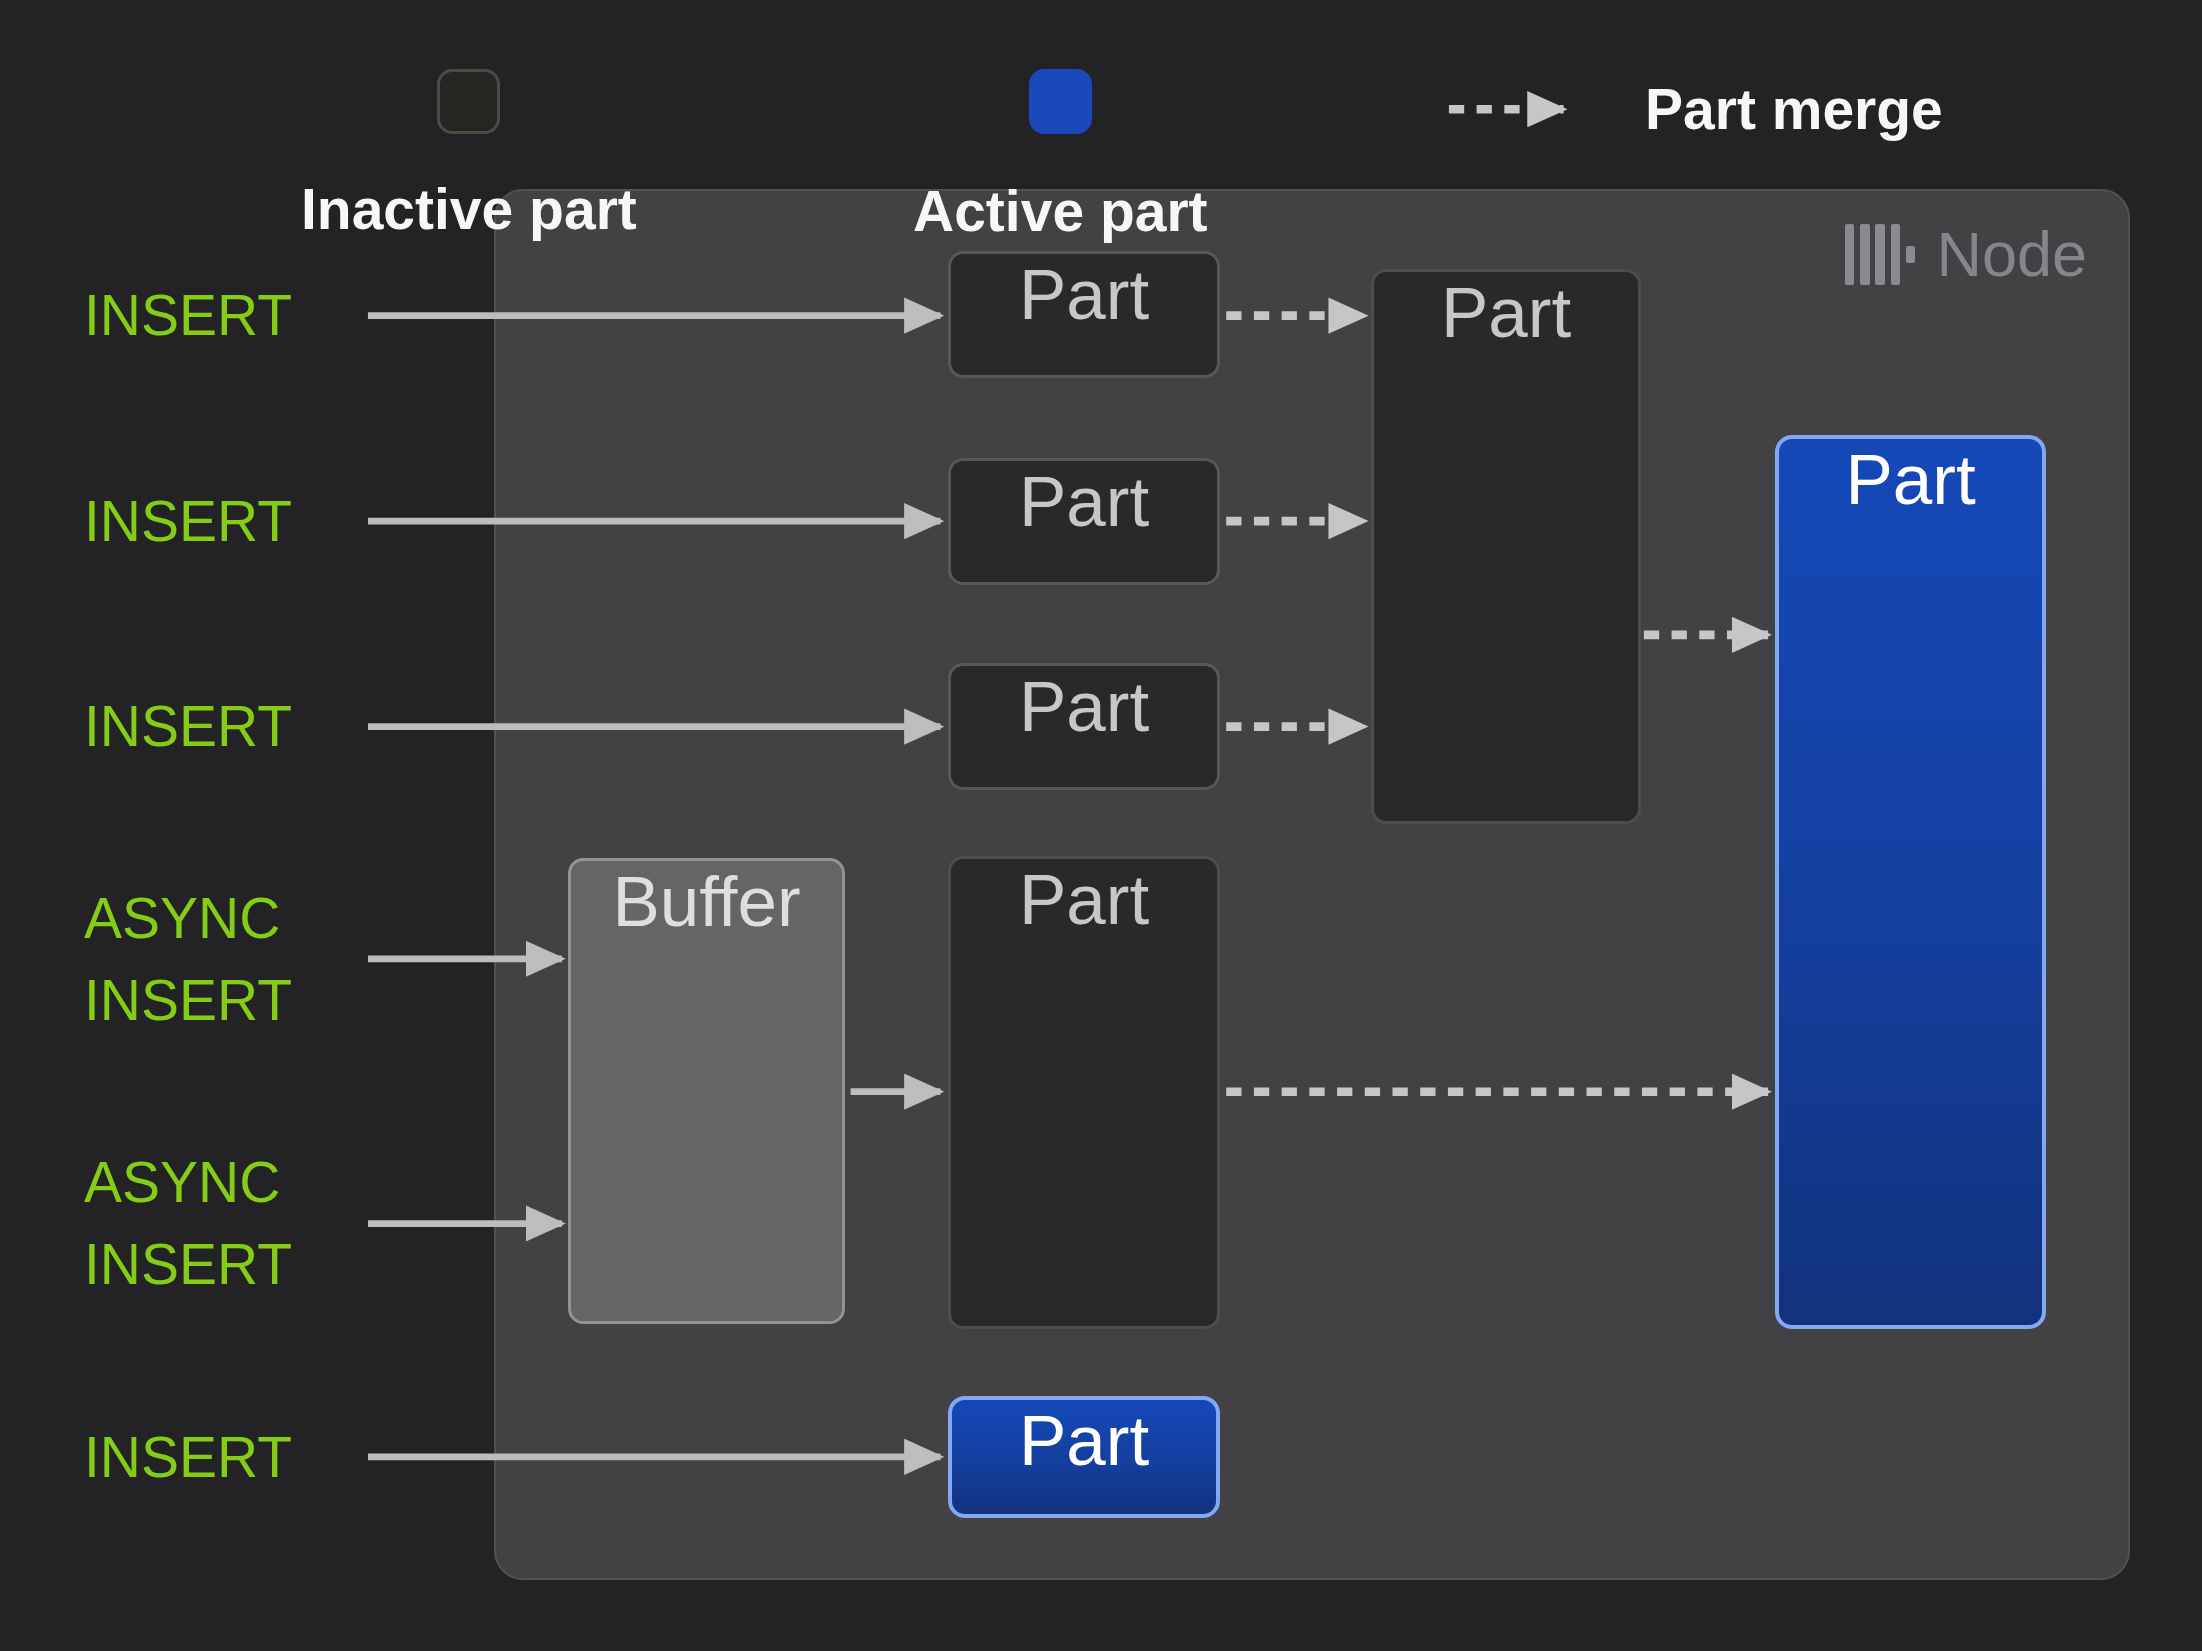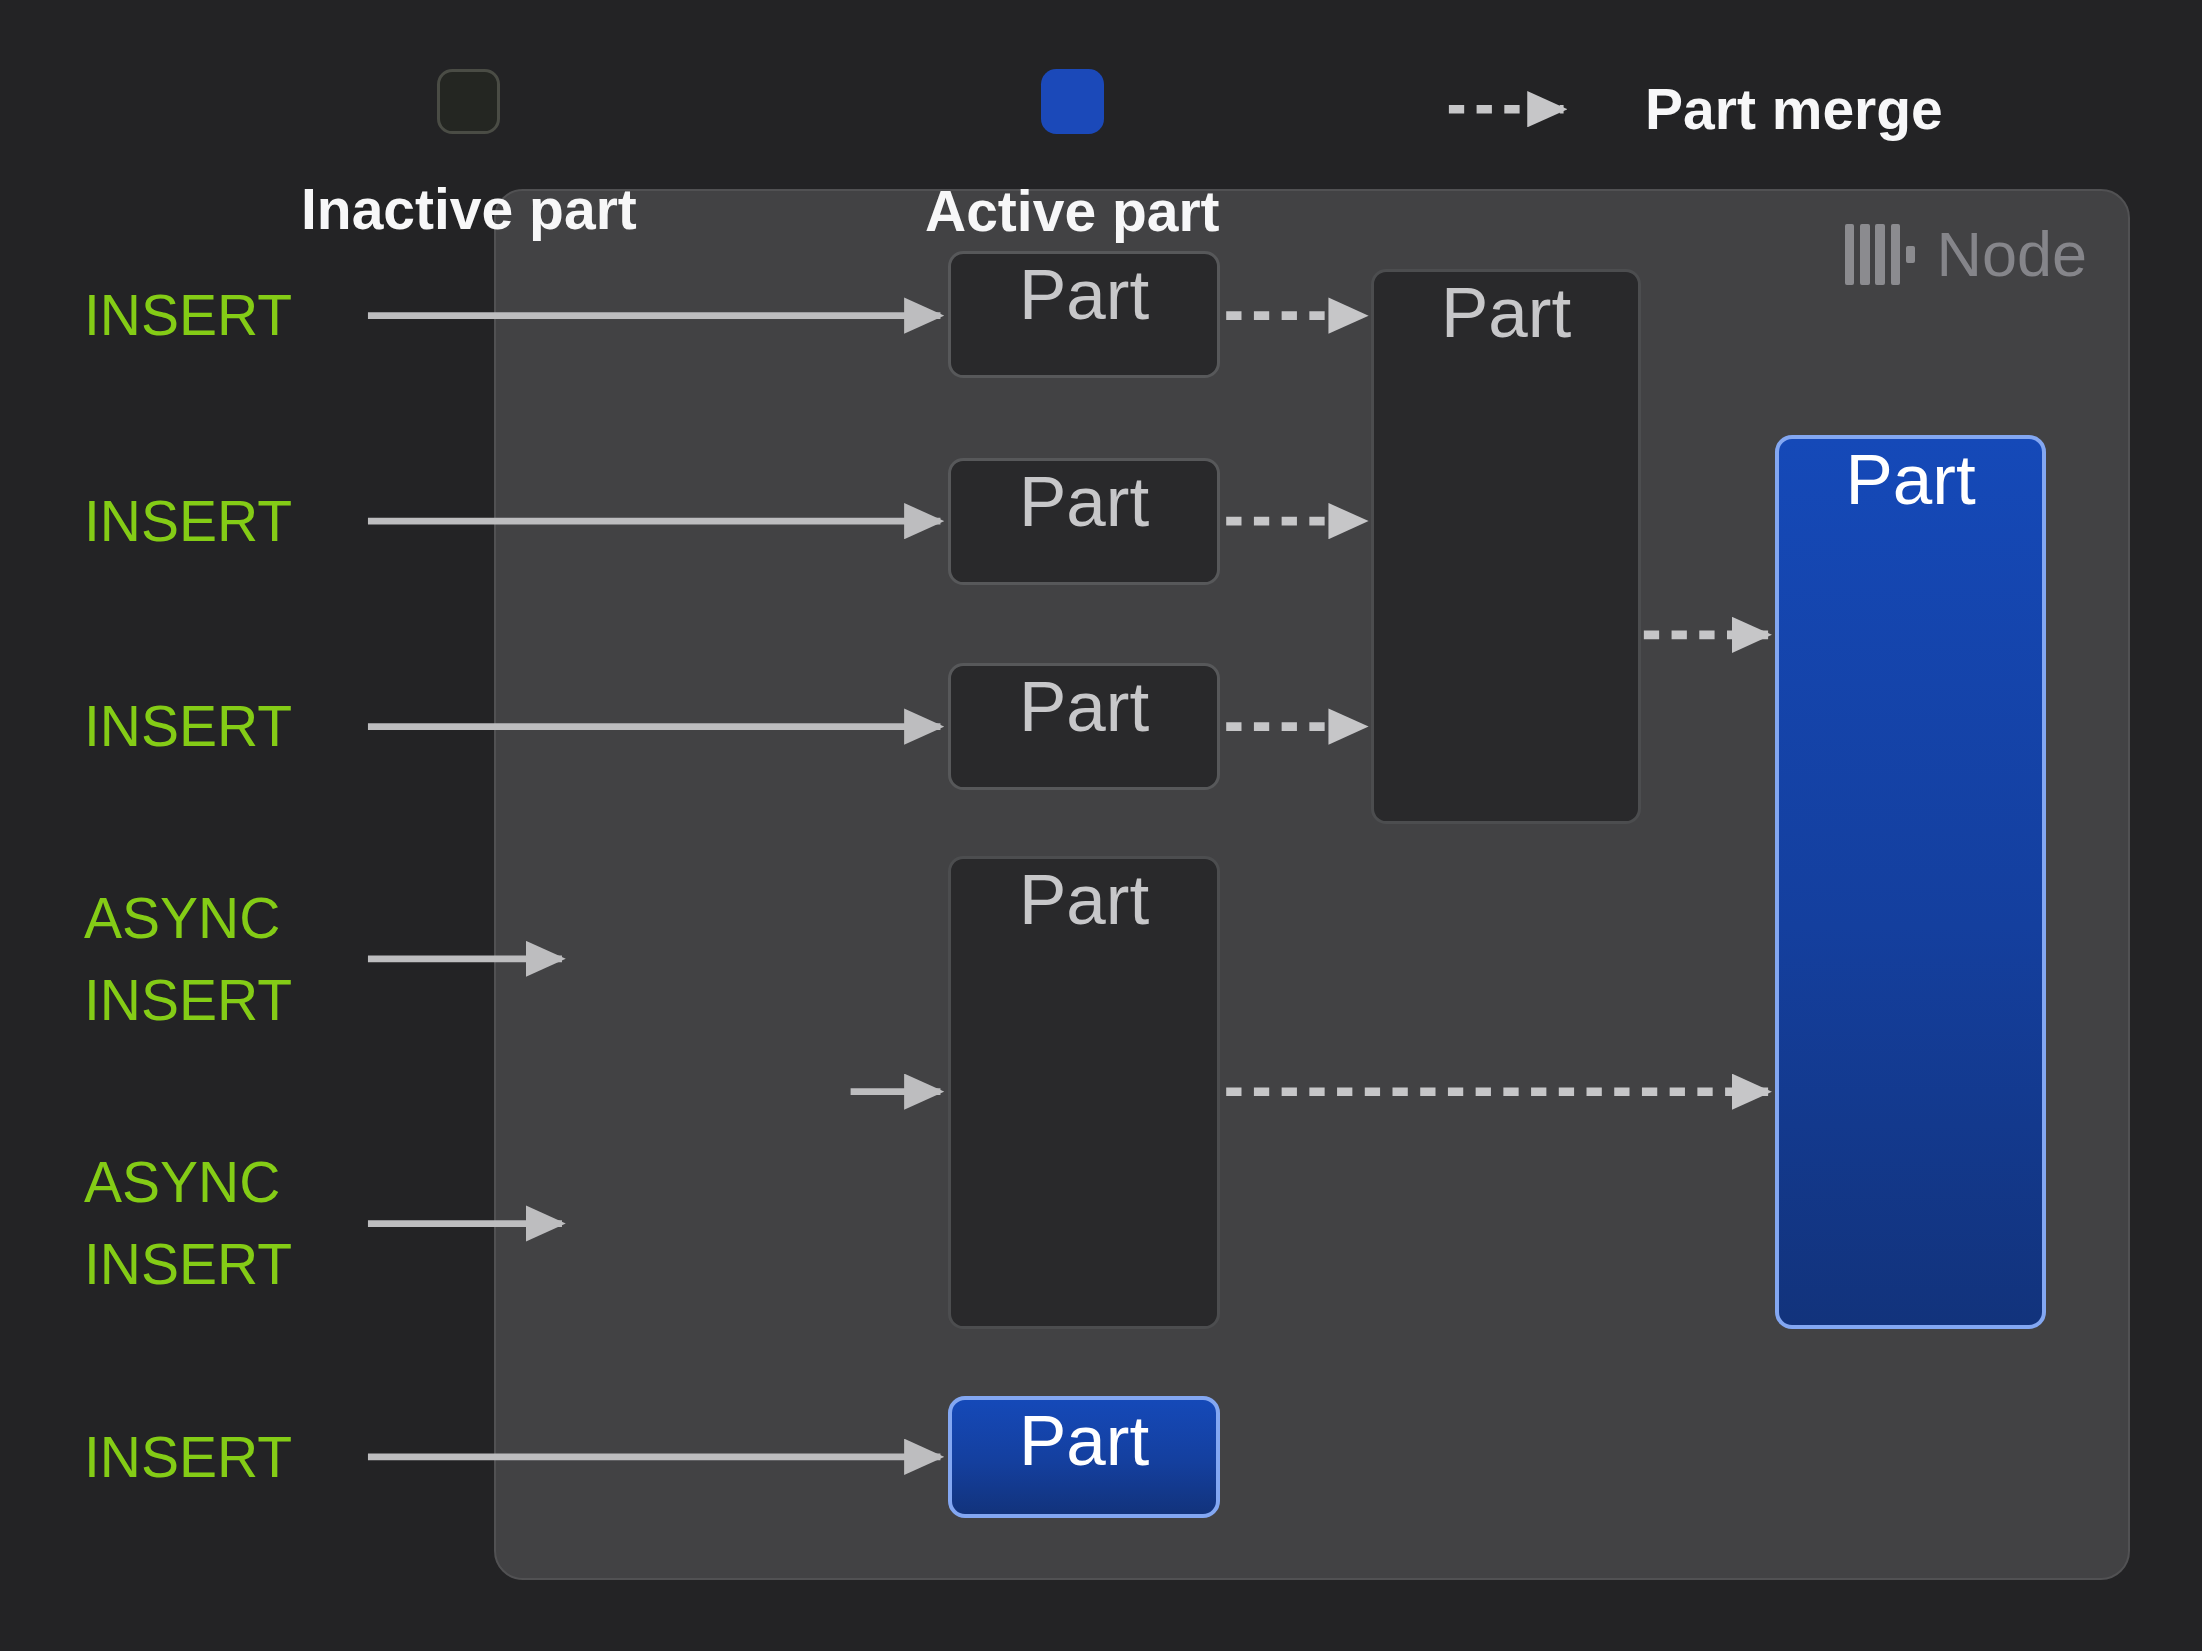--- a/index.html
+++ b/index.html
@@ -65,21 +65,21 @@
         <span class="ch-bar"></span>
         <span class="ch-dot"></span>
     </span>
     <span>Node</span>
   </div>
 
   <div class="abs legend-item" style="left:301px;top:69px;gap:42px;">
     <span class="swatch inactive"></span>
     <span>Inactive part</span>
   </div>
-  <div class="abs legend-item" style="left:913px;top:69px;gap:44px;margin-left:12px;">
+  <div class="abs legend-item" style="left:913px;top:69px;gap:44px;">
     <span class="swatch active"></span>
     <span>Active part</span>
   </div>
   <div class="abs legend-item" style="left:1645px;top:76px;justify-content:center;">
     <span>Part merge</span>
   </div>
 
   <div class="abs in-label" style="left:84px;top:274px;">INSERT</div>
   <div class="abs in-label" style="left:84px;top:480px;">INSERT</div>
   <div class="abs in-label" style="left:84px;top:685px;">INSERT</div>
@@ -94,20 +94,23 @@
     <span>Part</span>
   </div>
   <div class="abs box inactive" style="left:948px;top:663px;width:272px;height:127px;">
     <span>Part</span>
   </div>
 
   <div class="abs box inactive dim" style="left:1371px;top:269px;width:270px;height:555px;">
     <span>Part</span>
   </div>
 
+  <div class="abs box buffer" style="left:568px;top:858px;width:277px;height:466px;">
+    <span>Buffer</span>
+  </div>
 
   <div class="abs box inactive dim" style="left:948px;top:856px;width:272px;height:473px;">
     <span>Part</span>
   </div>
 
   <div class="abs box active" style="left:1775px;top:435px;width:271px;height:894px;">
     <span>Part</span>
   </div>
 
   <div class="abs box active" style="left:948px;top:1396px;width:272px;height:122px;">

